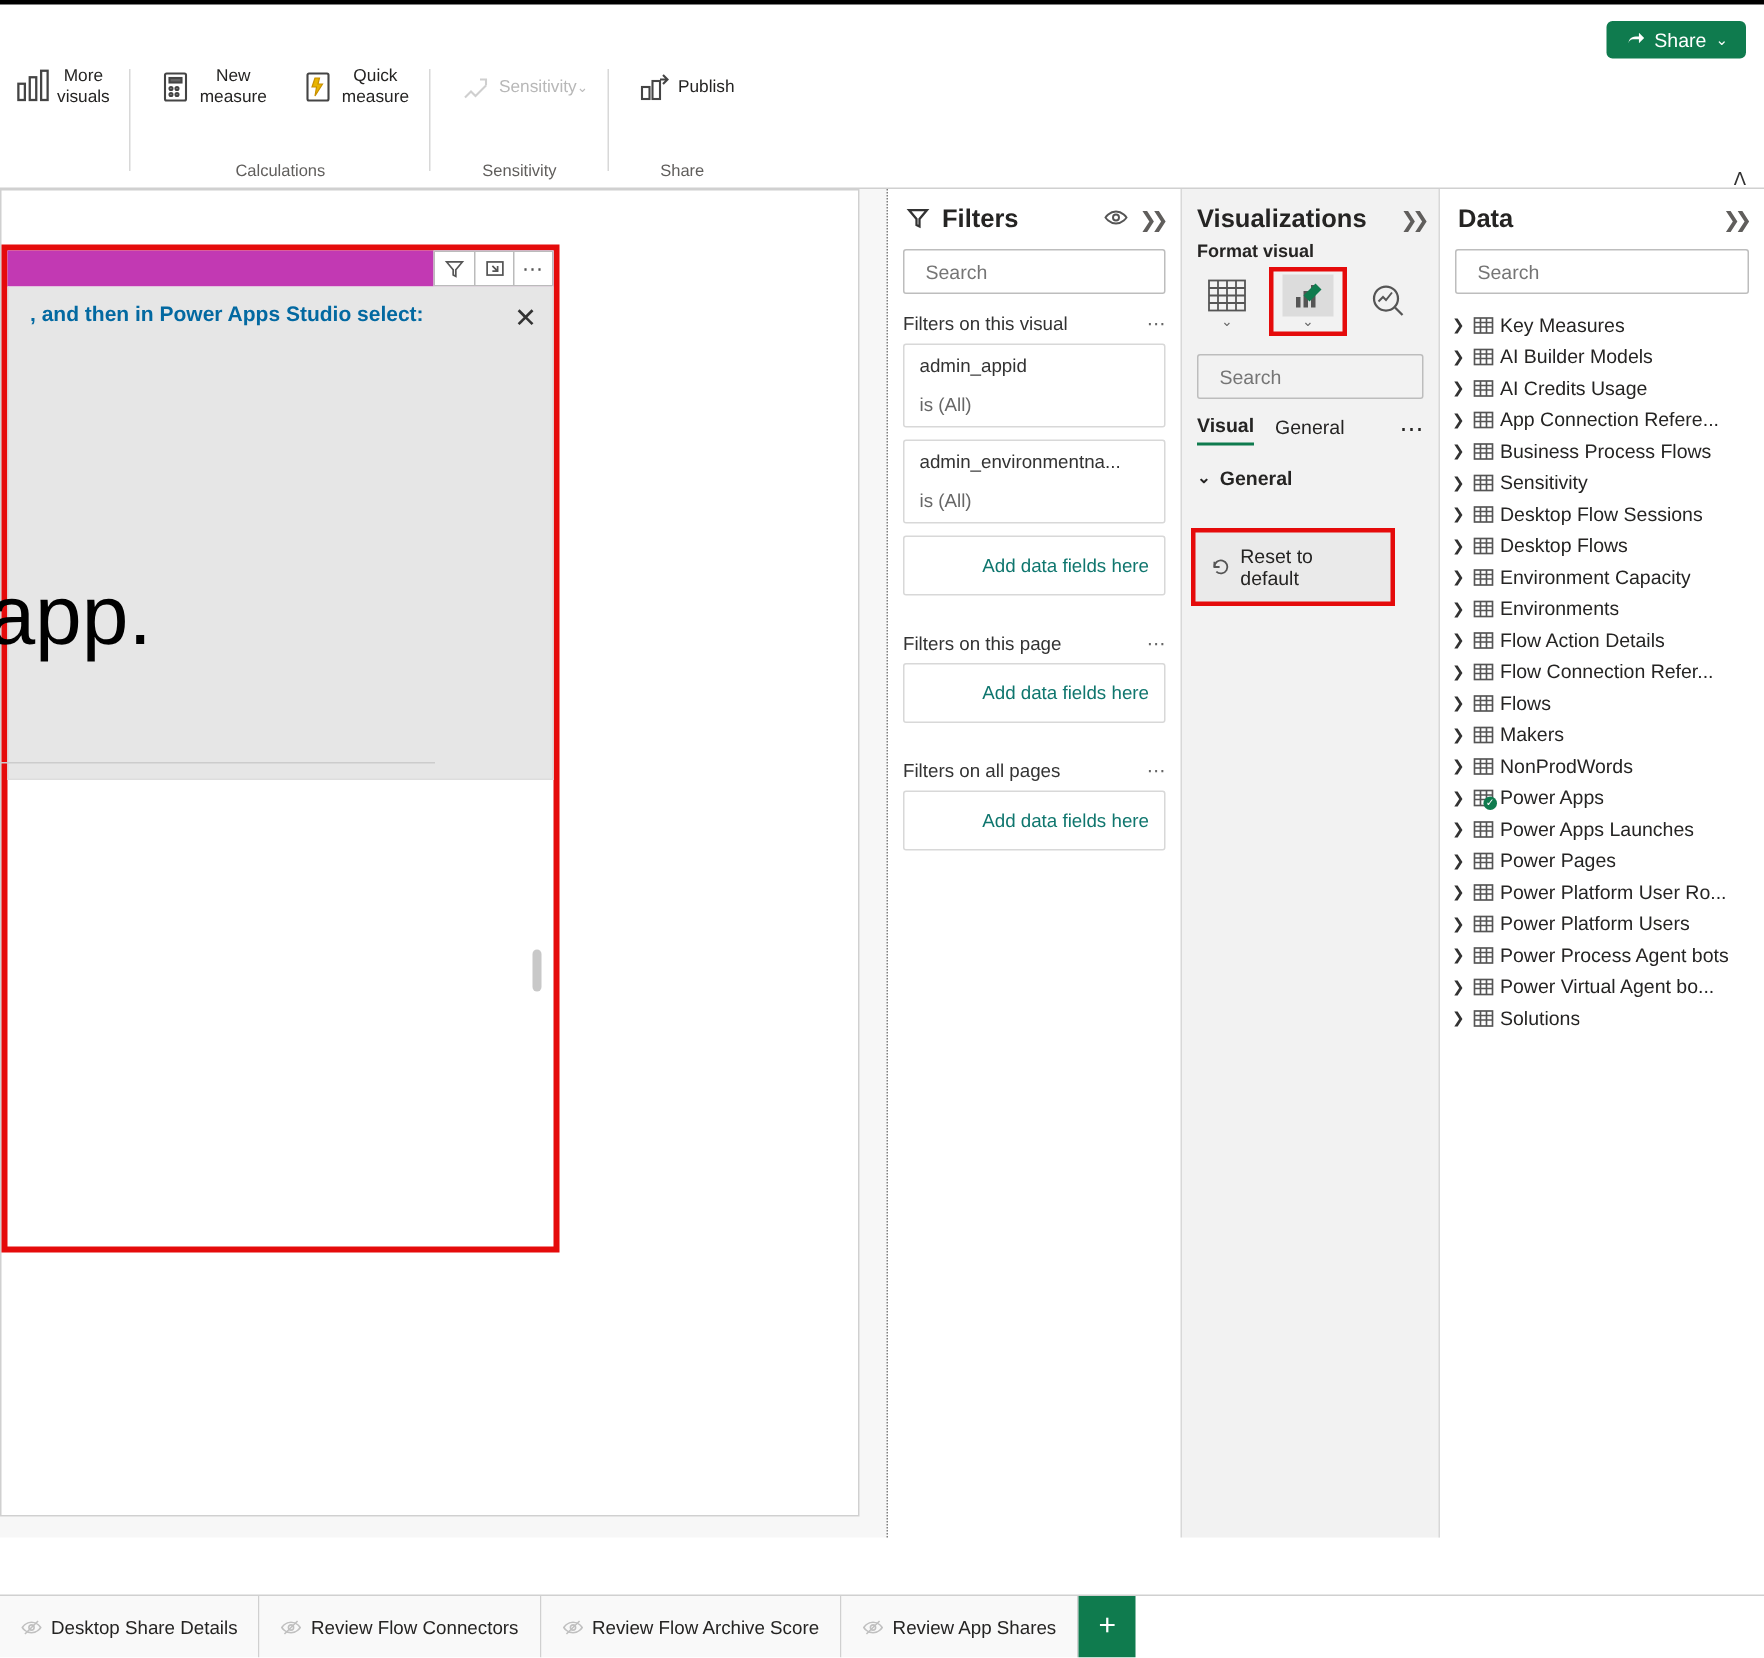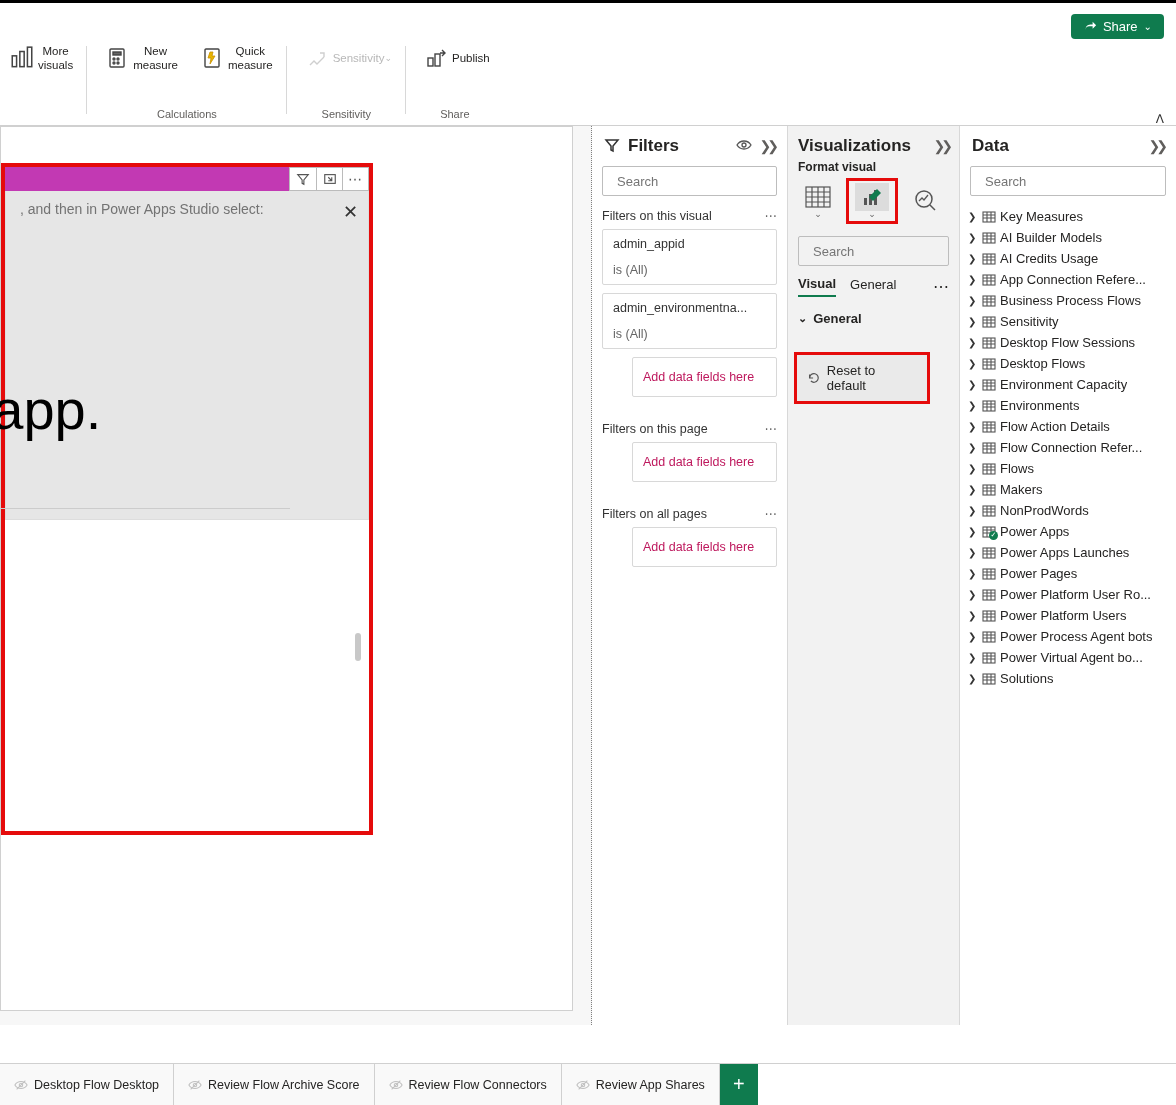--- a/index.html
+++ b/index.html
@@ -23,40 +23,40 @@
     
     .canvas-area { position: absolute; top: 126px; left: 0; width: 592px; bottom: 80px; background: #f7f7f7; border-right: 1px dotted #808080; }
     .canvas-inner { position: absolute; top: 0; left: 0; right: 18px; bottom: 14px; background: #fff; border: 1px solid #d0d0d0; }
     
     .visual-box { position: absolute; top: 36px; left: 0; width: 372px; height: 672px; border: 4px solid #e50b0b; }
     .visual-head { height: 24px; background: #c239b3; position: relative; }
     .visual-head-icons { position: absolute; right: 0; top: 0; display: flex; background: #fff; border: 1px solid #bbb; }
     .visual-head-icons .vh-icon { width: 26px; height: 22px; display: flex; align-items: center; justify-content: center; border-left: 1px solid #bbb; cursor: pointer; }
     .visual-head-icons .vh-icon:first-child { border-left: none; }
     .visual-body { padding: 10px 14px; background: #e6e6e6; border: 1px solid #ddd; border-top: none; position: relative; }
-    .visual-msg { font-size: 14px; color: #737373; padding-right: 30px; }
+    .visual-msg { font-size: 14px; color: #0369a1; padding-right: 30px; font-weight: bold; }
     .visual-close { position: absolute; right: 10px; top: 10px; font-size: 18px; cursor: pointer; color: #333; }
     .visual-big { font-size: 56px; font-weight: 300; color: #000; margin-top: 160px; margin-left: -90px; white-space: nowrap; }
     .visual-hr { border: none; border-top: 1px solid #ccc; margin-top: 66px; margin-left: -90px; width: 360px; }
     .resize-handle { position: absolute; right: 8px; bottom: 170px; width: 6px; height: 28px; background: #c8c8c8; border-radius: 3px; }
     
     .filters-pane { position: absolute; top: 126px; left: 592px; width: 196px; bottom: 80px; background: #fff; border-right: 1px solid #d8d8d8; }
     .pane-header { display: flex; align-items: center; padding: 10px 12px; gap: 8px; }
     .pane-header .ph-title { font-weight: 600; font-size: 17px; flex: 1; }
     .pane-header .ph-icon { cursor: pointer; color: #605e5c; }
     .ph-collapse { font-size: 14px; letter-spacing: -4px; }
     .search-box { margin: 0 10px 12px; border: 1px solid #bdbdbd; height: 30px; display: flex; align-items: center; padding: 0 8px; border-radius: 2px; gap: 6px; color: #666; }
     .search-box input { border: none; outline: none; flex: 1; font-size: 13px; background: transparent; }
     .filter-section { padding: 0 10px 16px; }
     .filter-sec-head { display: flex; justify-content: space-between; align-items: center; font-size: 12.5px; color: #333; margin-bottom: 6px; }
     .filter-sec-head .dots { color: #666; cursor: pointer; }
     .filter-card { border: 1px solid #d8d8d8; border-radius: 2px; padding: 7px 10px; margin-bottom: 8px; font-size: 12.5px; }
     .filter-card .fc-title { color: #333; }
     .filter-card .fc-sub { color: #666; margin-top: 12px; }
-    .filter-card.placeholder { text-align: left; color: #be185d; padding: 12px 10px; margin-left: 30px; }
+    .filter-card.placeholder { text-align: right; color: #0f766e; padding: 12px 10px; }
     
     .viz-pane { position: absolute; top: 126px; left: 788px; width: 172px; bottom: 80px; background: #f2f2f2; border-right: 1px solid #d8d8d8; }
     .viz-pane .pane-header { padding: 10px 10px 4px; }
     .viz-sub { font-size: 12px; font-weight: 600; padding: 0 10px 4px; }
     .viz-icons { display: flex; gap: 8px; padding: 0 10px 8px; align-items: center; position: relative; }
     .viz-ico { width: 40px; height: 40px; display: flex; flex-direction: column; align-items: center; justify-content: center; cursor: pointer; position: relative; }
     .viz-ico-inner { width: 32px; height: 28px; display: flex; align-items: center; justify-content: center; }
     .viz-ico.highlighted { border: 3px solid #e50b0b; padding: 2px; width: 52px; height: 46px; }
     .viz-ico .chev { font-size: 9px; color: #666; margin-top: -2px; }
     .viz-search { margin: 4px 10px 10px; }
@@ -574,37 +574,37 @@
     </div>
 </div>
 
 <div class="tabs-bar" id="tabs-bar">
     <div class="page-tab">
     <svg class="eye-off" viewBox="0 0 16 16" fill="none" stroke="#888" stroke-width="1.2">
         <path d="M1 8s2.5-4 7-4 7 4 7 4-2.5 4-7 4-7-4-7-4z"></path>
         <circle cx="8" cy="8" r="2"></circle>
         <path d="M3 13L13 3"></path>
       </svg>
-    <span>Desktop Flow Desktop</span>
+    <span>Desktop Share Details</span>
     </div>
     <div class="page-tab">
     <svg class="eye-off" viewBox="0 0 16 16" fill="none" stroke="#888" stroke-width="1.2">
         <path d="M1 8s2.5-4 7-4 7 4 7 4-2.5 4-7 4-7-4-7-4z"></path>
         <circle cx="8" cy="8" r="2"></circle>
         <path d="M3 13L13 3"></path>
       </svg>
-    <span>Review Flow Archive Score</span>
+    <span>Review Flow Connectors</span>
     </div>
     <div class="page-tab">
     <svg class="eye-off" viewBox="0 0 16 16" fill="none" stroke="#888" stroke-width="1.2">
         <path d="M1 8s2.5-4 7-4 7 4 7 4-2.5 4-7 4-7-4-7-4z"></path>
         <circle cx="8" cy="8" r="2"></circle>
         <path d="M3 13L13 3"></path>
       </svg>
-    <span>Review Flow Connectors</span>
+    <span>Review Flow Archive Score</span>
     </div>
     <div class="page-tab">
     <svg class="eye-off" viewBox="0 0 16 16" fill="none" stroke="#888" stroke-width="1.2">
         <path d="M1 8s2.5-4 7-4 7 4 7 4-2.5 4-7 4-7-4-7-4z"></path>
         <circle cx="8" cy="8" r="2"></circle>
         <path d="M3 13L13 3"></path>
       </svg>
     <span>Review App Shares</span>
     </div>
     <div class="add-tab">+</div>

